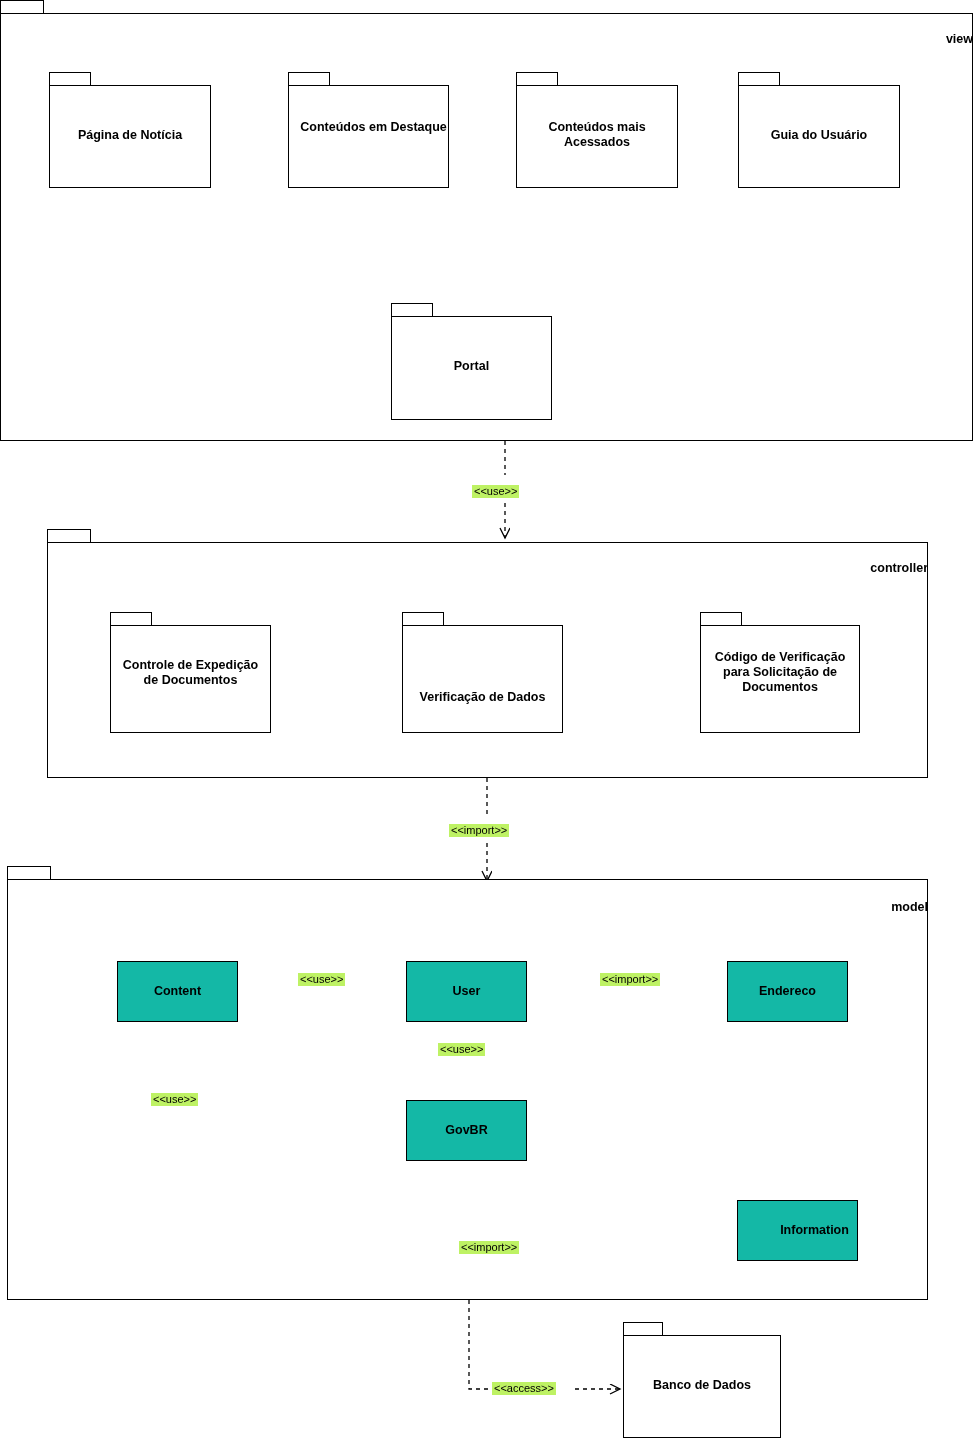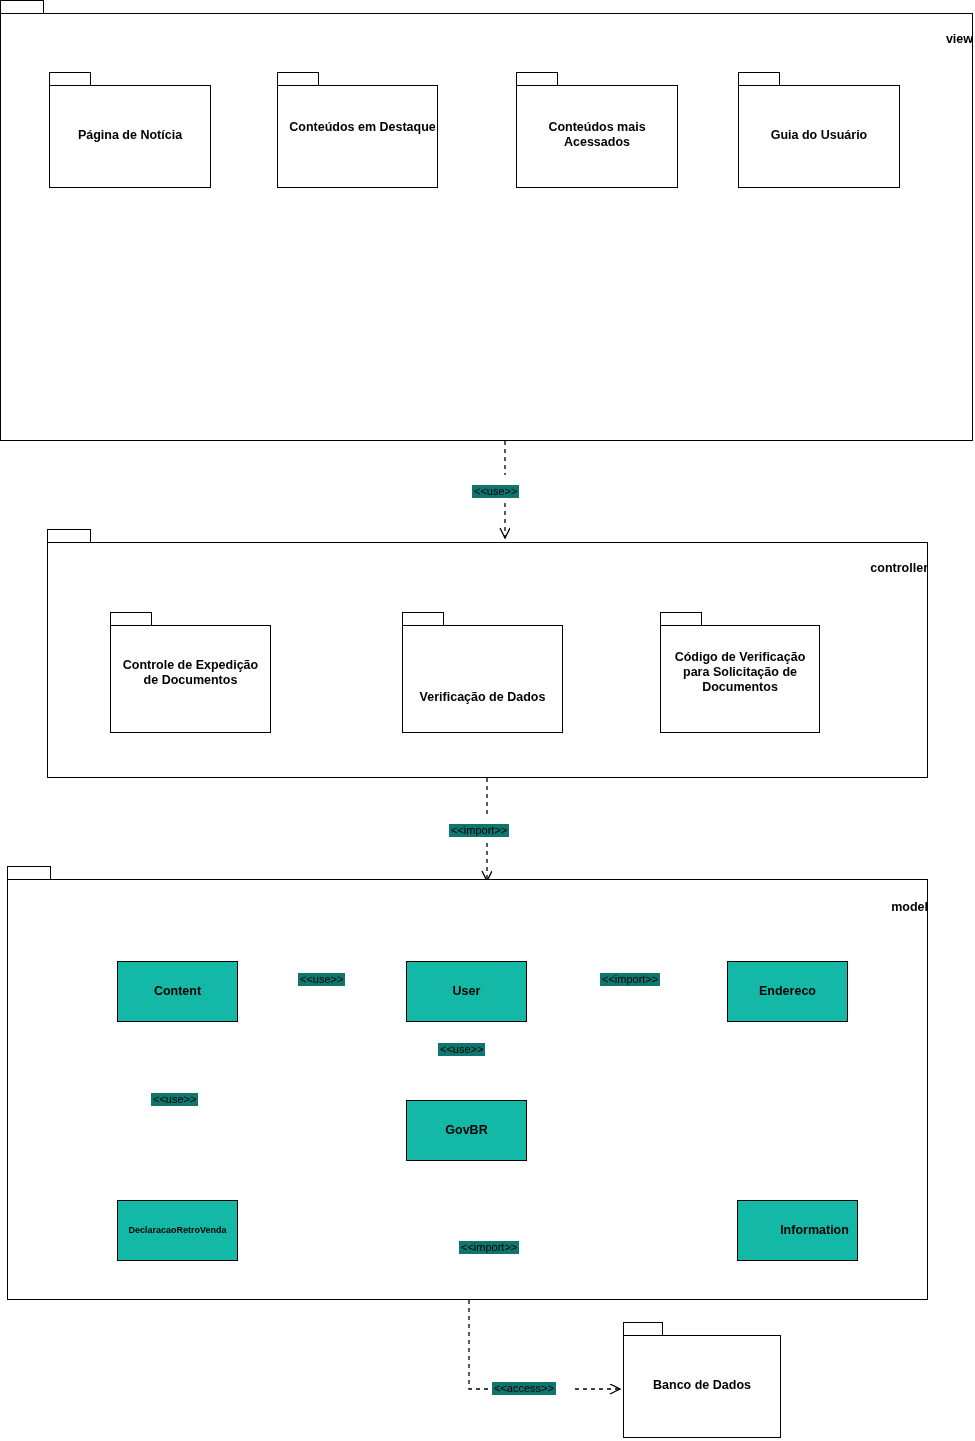--- a/index.html
+++ b/index.html
@@ -86,21 +86,21 @@
   .cls.small {
     font-size: 9px;
   }
 
   
   .edge-label {
     position: absolute;
     font-size: 11px;
     font-weight: normal;
     color: #000;
-    background: #0f766e;
+    background: #bef264;
     white-space: nowrap;
     line-height: 13px;
     padding: 0 2px;
   }
 </style>
 </head>
 <body>
 
 <div id="canvas">
 
@@ -165,38 +165,43 @@
     <div class="pkg-body" style="top:13px; width:973px; height:428px;"></div>
     <div class="grp-title" style="top:32px;">view</div>
   </div>
 
   <div class="pkg" style="left:49px; top:72px; width:162px; height:116px;">
     <div class="pkg-tab" style="width:42px; height:14px;"></div>
     <div class="pkg-body" style="top:13px; width:162px; height:103px;"></div>
     <div class="pkg-label" style="top:56px;">Página de Notícia</div>
   </div>
 
-  <div class="pkg" style="left:277px; top:72px; width:171px; height:116px;">
+  <div class="pkg" style="left:288px; top:72px; width:171px; height:116px;">
     <div class="pkg-tab" style="width:42px; height:14px;"></div>
     <div class="pkg-body" style="top:13px; width:161px; height:103px;"></div>
     <div class="pkg-label" style="top:48px;">Conteúdos em Destaque</div>
   </div>
 
   <div class="pkg" style="left:516px; top:72px; width:162px; height:116px;">
     <div class="pkg-tab" style="width:42px; height:14px;"></div>
     <div class="pkg-body" style="top:13px; width:162px; height:103px;"></div>
     <div class="pkg-label" style="top:48px;">Conteúdos mais Acessados</div>
   </div>
 
   <div class="pkg" style="left:738px; top:72px; width:162px; height:116px;">
     <div class="pkg-tab" style="width:42px; height:14px;"></div>
     <div class="pkg-body" style="top:13px; width:162px; height:103px;"></div>
     <div class="pkg-label" style="top:56px;">Guia do Usuário</div>
   </div>
 
+  <div class="pkg" style="left:391px; top:303px; width:161px; height:117px;">
+    <div class="pkg-tab" style="width:42px; height:14px;"></div>
+    <div class="pkg-body" style="top:13px; width:161px; height:104px;"></div>
+    <div class="pkg-label" style="top:56px;">Portal</div>
+  </div>
 
   <div class="edge-label" style="left:472px; top:485px;">&lt;&lt;use&gt;&gt;</div>
 
   <div class="pkg" style="left:47px; top:529px; width:881px; height:249px;">
     <div class="pkg-tab" style="width:44px; height:14px;"></div>
     <div class="pkg-body" style="top:13px; width:881px; height:236px;"></div>
     <div class="grp-title" style="top:32px;">controller</div>
   </div>
 
   <div class="pkg" style="left:110px; top:612px; width:161px; height:121px;">
@@ -204,21 +209,21 @@
     <div class="pkg-body" style="top:13px; width:161px; height:108px;"></div>
     <div class="pkg-label" style="top:46px;">Controle de Expedição de Documentos</div>
   </div>
 
   <div class="pkg" style="left:402px; top:612px; width:161px; height:121px;">
     <div class="pkg-tab" style="width:42px; height:14px;"></div>
     <div class="pkg-body" style="top:13px; width:161px; height:108px;"></div>
     <div class="pkg-label" style="top:54px;margin-top:24px;">Verificação de Dados</div>
   </div>
 
-  <div class="pkg" style="left:660px; top:612px; width:160px; height:121px;">
+  <div class="pkg" style="left:700px; top:612px; width:160px; height:121px;">
     <div class="pkg-tab" style="width:42px; height:14px;"></div>
     <div class="pkg-body" style="top:13px; width:160px; height:108px;"></div>
     <div class="pkg-label" style="top:38px;">Código de Verificação para Solicitação de Documentos</div>
   </div>
 
   <div class="edge-label" style="left:449px; top:824px;">&lt;&lt;import&gt;&gt;</div>
 
   <div class="pkg" style="left:7px; top:866px; width:921px; height:434px;">
     <div class="pkg-tab" style="width:44px; height:14px;"></div>
     <div class="pkg-body" style="top:13px; width:921px; height:421px;"></div>
@@ -226,21 +231,20 @@
   </div>
 
   <div class="cls" style="left:117px; top:961px; width:121px; height:61px;">Content</div>
 
   <div class="cls" style="left:406px; top:961px; width:121px; height:61px;">User</div>
 
   <div class="cls" style="left:727px; top:961px; width:121px; height:61px;">Endereco</div>
 
   <div class="cls" style="left:406px; top:1100px; width:121px; height:61px;">GovBR</div>
 
-  <div class="cls small" style="left:117px; top:1200px; width:121px; height:61px;">DeclaracaoRetroVenda</div>
 
   <div class="cls" style="left:737px; top:1200px; width:121px; height:61px;padding-left:34px;">Information</div>
 
   <div class="edge-label" style="left:298px; top:973px;">&lt;&lt;use&gt;&gt;</div>
 
   <div class="edge-label" style="left:600px; top:973px;">&lt;&lt;import&gt;&gt;</div>
 
   <div class="edge-label" style="left:438px; top:1043px;">&lt;&lt;use&gt;&gt;</div>
 
   <div class="edge-label" style="left:151px; top:1093px;">&lt;&lt;use&gt;&gt;</div>

